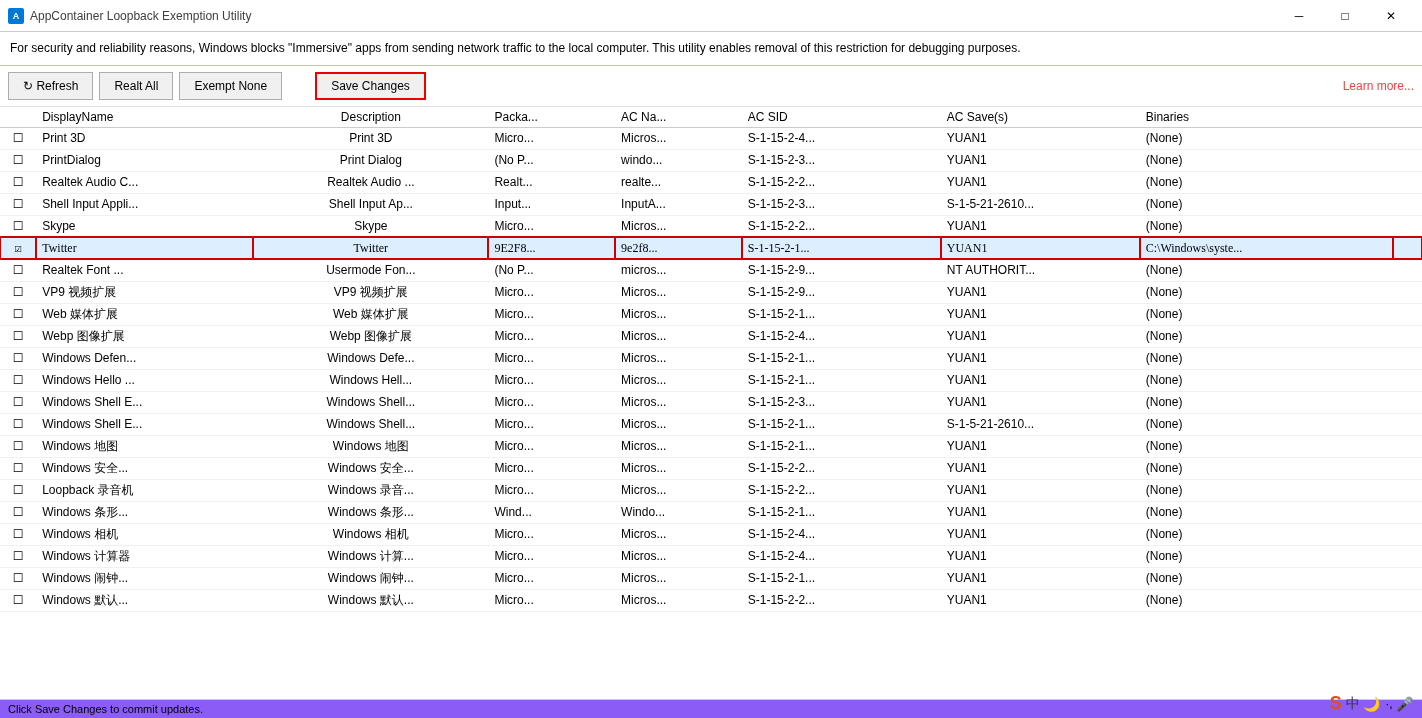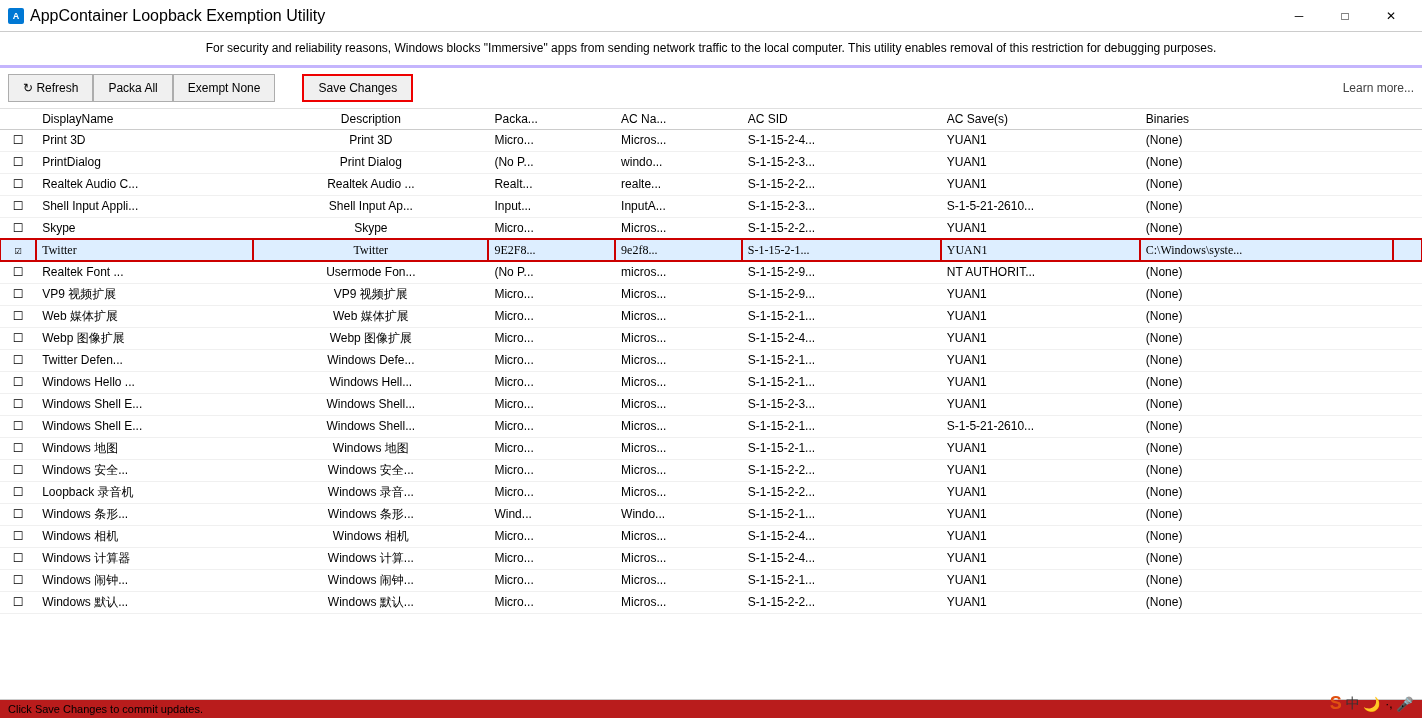--- a/index.html
+++ b/index.html
@@ -33,22 +33,22 @@
       background: #0078d4;
       border-radius: 2px;
       display: flex;
       align-items: center;
       justify-content: center;
       color: white;
       font-size: 9px;
       font-weight: bold;
     }
     .title-text {
-      font-size: 16px;
-      color: #000000;
+      font-size: 12px;
+      color: #404040;
     }
     .title-controls {
       display: flex;
       gap: 0;
     }
     .title-btn {
       width: 46px;
       height: 32px;
       border: none;
       background: transparent;
@@ -63,49 +63,48 @@
       flex: 1;
       display: flex;
       flex-direction: column;
       background: #fff;
       overflow: hidden;
     }
     .info-bar {
       padding: 8px 10px;
       font-size: 12px;
       color: #000;
-      border-bottom: 3px solid #c4b5fd;
+      border-bottom: 1px solid #c4b5fd;
       line-height: 1.4;
-      text-align: center;
     }
     .toolbar {
       display: flex;
       align-items: center;
       padding: 6px 8px;
-      gap: 0;
+      gap: 6px;
       border-bottom: 1px solid #e0e0e0;
     }
     .toolbar-btn {
       padding: 4px 14px;
       font-size: 12px;
       border: 1px solid #adadad;
       background: #f0f0f0;
       cursor: pointer;
       height: 28px;
       display: flex;
       align-items: center;
       gap: 4px;
     }
     .toolbar-btn.save-btn {
       border: 2px solid #e00;
       margin-left: 27px;
     }
     .learn-more {
       margin-left: auto;
-      color: #404040;
+      color: #ef4444;
       text-decoration: none;
       font-size: 12px;
       cursor: pointer;
     }
     .table-container {
       flex: 1;
       overflow-y: auto;
       overflow-x: hidden;
       position: relative;
     }
@@ -146,21 +145,21 @@
     }
     .row-highlighted td {
       outline: 2px solid #cc0000;
       outline-offset: -1px;
       font-family: Liberation Serif, serif;
     }
     .status-bar {
       border-top: 1px solid #ccc;
       padding: 3px 8px;
       font-size: 11px;
-      background: #b91c1c;
+      background: #8b5cf6;
     }
     
     .table-container::-webkit-scrollbar { width: 16px; }
     .table-container::-webkit-scrollbar-track { background: #f0f0f0; }
     .table-container::-webkit-scrollbar-thumb { background: #c0c0c0; border: 1px solid #a0a0a0; }
     .col-display { width: 120px; }
     .col-desc { width: 130px; text-align: center; }
     .col-pkg { width: 70px; }
     .col-ac-name { width: 70px; }
     .col-ac-sid { width: 110px; }
@@ -194,21 +193,21 @@
 </div>
 
 <div class="content">
 
   <div class="info-bar">
     <span>For security and reliability reasons, Windows blocks "Immersive" apps from sending network traffic to the local computer. This utility enables removal of this restriction for debugging purposes.</span>
   </div>
 
   <div class="toolbar">
     <button class="toolbar-btn">↻  Refresh</button>
-    <button class="toolbar-btn">Packa All</button>
+    <button class="toolbar-btn">Realt All</button>
     <button class="toolbar-btn">Exempt None</button>
     <button class="toolbar-btn save-btn">Save Changes</button>
     <a class="learn-more">Learn more...</a>
   </div>
 
   <div class="table-container">
     <table>
       <thead>
         <tr>
           <th class="checkbox-cell"></th>
@@ -328,21 +327,21 @@
             <td class="col-desc">Webp 图像扩展</td>
             <td class="col-pkg">Micro...</td>
             <td class="col-ac-name">Micros...</td>
             <td class="col-ac-sid">S-1-15-2-4...</td>
             <td class="col-ac-user">YUAN1</td>
             <td class="col-binaries">(None)</td>
             <td class="col-extra"></td>
           </tr>
           <tr>
             <td class="checkbox-cell">☐</td>
-            <td class="col-display">Twitter Defen...</td>
+            <td class="col-display">Windows Defen...</td>
             <td class="col-desc">Windows Defe...</td>
             <td class="col-pkg">Micro...</td>
             <td class="col-ac-name">Micros...</td>
             <td class="col-ac-sid">S-1-15-2-1...</td>
             <td class="col-ac-user">YUAN1</td>
             <td class="col-binaries">(None)</td>
             <td class="col-extra"></td>
           </tr>
           <tr>
             <td class="checkbox-cell">☐</td>

